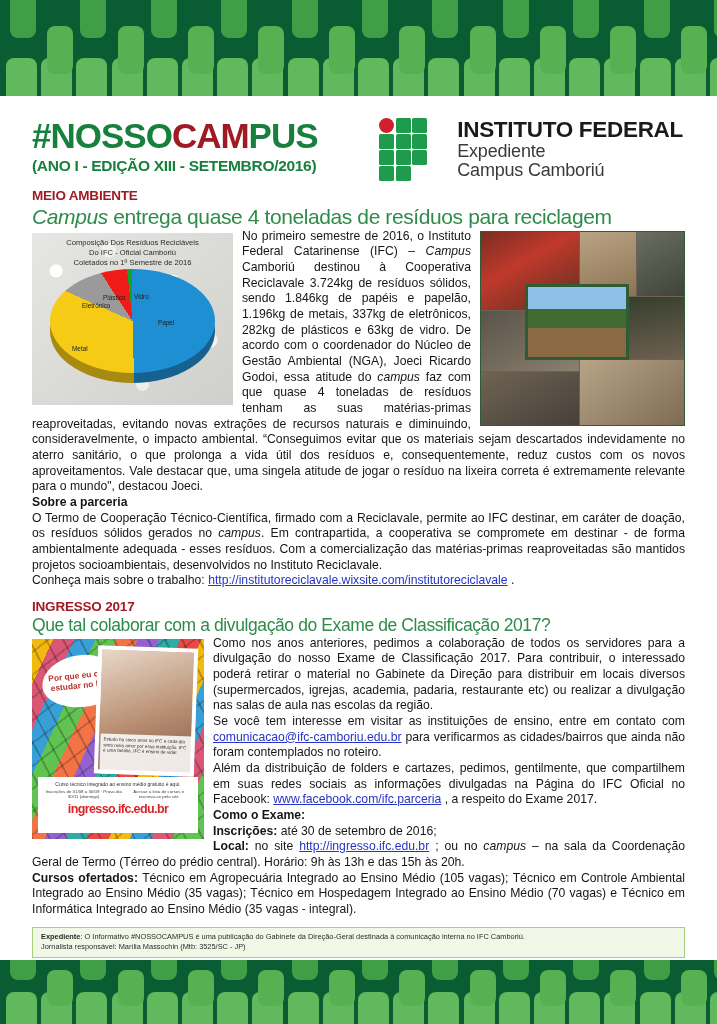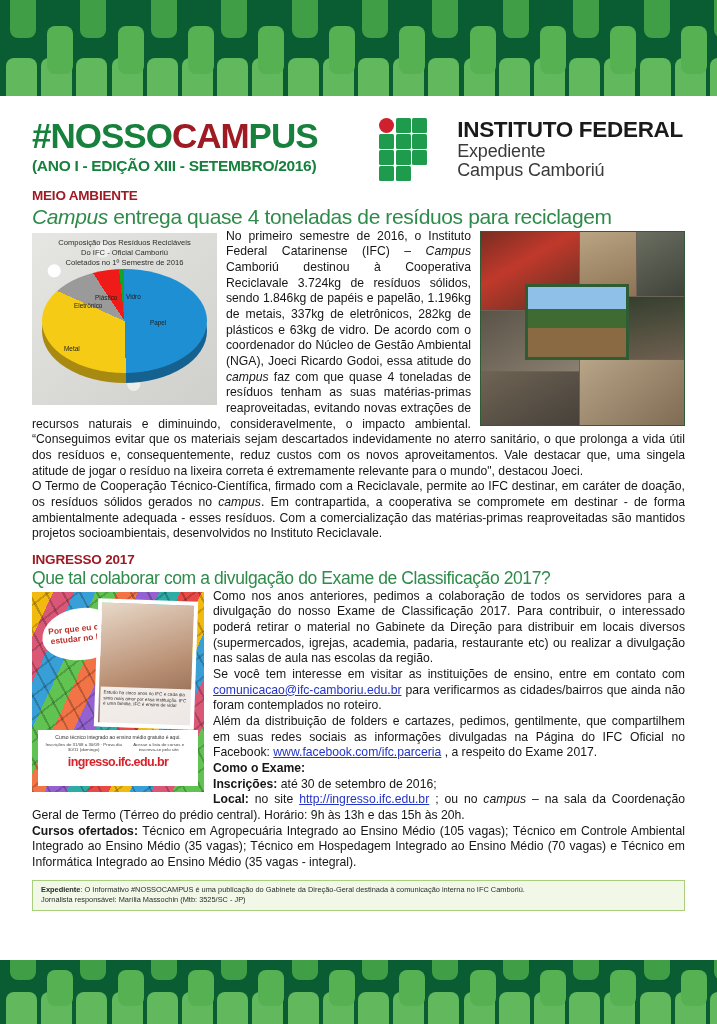--- a/index.html
+++ b/index.html
@@ -47,21 +47,21 @@
 
   
   .body-txt { font-size:12.2px; line-height:1.285; text-align:justify; }
   .body-txt p { margin:0; }
   .it { font-style:italic; }
   .bold { font-weight:bold;margin-top:31px; }
   a.lnk { color:#2433c8; text-decoration:underline; }
 
   
   .chart-card {
-    float:left; width:185px; height:172px; margin:4px 9px 2px 0;
+    float:left; width:201px; height:172px; margin:4px 9px 2px 0;
     background:#d9d9d6; position:relative; overflow:hidden;
     background-image:
       radial-gradient(circle at 12% 22%, #ffffff 0 6px, transparent 7px),
       radial-gradient(circle at 38% 10%, #f0f0ee 0 7px, transparent 8px),
       radial-gradient(circle at 70% 28%, #ffffff 0 6px, transparent 7px),
       radial-gradient(circle at 88% 62%, #f2f2ef 0 8px, transparent 9px),
       radial-gradient(circle at 22% 74%, #fbfbfa 0 7px, transparent 8px),
       radial-gradient(circle at 55% 88%, #ededea 0 6px, transparent 7px),
       linear-gradient(140deg,#e6e6e3,#cfcfcb);
   }
@@ -223,21 +223,23 @@
     <i style="left:156px;top:0;width:49px;height:64px;background:linear-gradient(150deg,#6b6f62,#3e4238)"></i>
     <i style="left:99px;top:65px;width:106px;height:62px;background:linear-gradient(170deg,#2e3b2a,#6f6050)"></i>
     <i style="left:0;top:79px;width:98px;height:60px;background:linear-gradient(150deg,#5a5348,#8a8070)"></i>
     <i style="left:44px;top:52px;width:104px;height:76px;background:linear-gradient(180deg,#8fc0e8 0 32%,#3f6b33 32% 58%,#8a6a43 58%);border:3px solid #2f5b35"></i>
     <i style="left:0;top:140px;width:98px;height:55px;background:linear-gradient(150deg,#6f6454,#46403a)"></i>
     <i style="left:99px;top:128px;width:106px;height:67px;background:linear-gradient(140deg,#b8a487,#7d6a52)"></i>
   </div>
 
   <div class="body-txt">
     <p><span>No primeiro semestre de 2016, o Instituto Federal Catarinense (IFC) – </span><span class="it">Campus</span><span> Camboriú destinou à Cooperativa Reciclavale 3.724kg de resíduos sólidos, sendo 1.846kg de papéis e papelão, 1.196kg de metais, 337kg de eletrônicos, 282kg de plásticos e 63kg de vidro. De acordo com o coordenador do Núcleo de Gestão Ambiental (NGA), Joeci Ricardo Godoi, essa atitude do </span><span class="it">campus</span><span> faz com que quase 4 toneladas de resíduos tenham as suas matérias-primas reaproveitadas, evitando novas extrações de recursos naturais e diminuindo, consideravelmente, o impacto ambiental. “Conseguimos evitar que os materiais sejam descartados indevidamente no aterro sanitário, o que prolonga a vida útil dos resíduos e, consequentemente, reduz custos com os novos aproveitamentos. Vale destacar que, uma singela atitude de jogar o resíduo na lixeira correta é extremamente relevante para o mundo", destacou Joeci.</span></p>
+    <p class="bold">Sobre a parceria</p>
     <p><span>O Termo de Cooperação Técnico-Científica, firmado com a Reciclavale, permite ao IFC destinar, em caráter de doação, os resíduos sólidos gerados no </span><span class="it">campus</span><span>. Em contrapartida, a cooperativa se compromete em destinar - de forma ambientalmente adequada - esses resíduos. Com a comercialização das matérias-primas reaproveitadas são mantidos projetos socioambientais, desenvolvidos no Instituto Reciclavale.</span></p>
+    <p><span>Conheça mais sobre o trabalho: </span><a class="lnk" href="#">http://institutoreciclavale.wixsite.com/institutoreciclavale</a><span> .</span></p>
   </div>
   <div class="clear"></div>
 
   <div class="kicker ing">INGRESSO 2017</div>
   <div class="headline ing">Que tal colaborar com a divulgação do Exame de Classificação 2017?</div>
 
   <div class="poster">
     <i style="position:absolute;inset:0;background:
         linear-gradient(115deg,#f2b705 0 8%,#d94f70 8% 16%,#2f9bd6 16% 24%,#59c14a 24% 32%,#f26d3d 32% 40%,#8e5bd0 40% 48%,#24a9a0 48% 56%,#e8413c 56% 64%,#f2b705 64% 72%,#2f9bd6 72% 80%,#d94f70 80% 88%,#59c14a 88%);opacity:.95"></i>
     <i style="position:absolute;inset:0;background:

